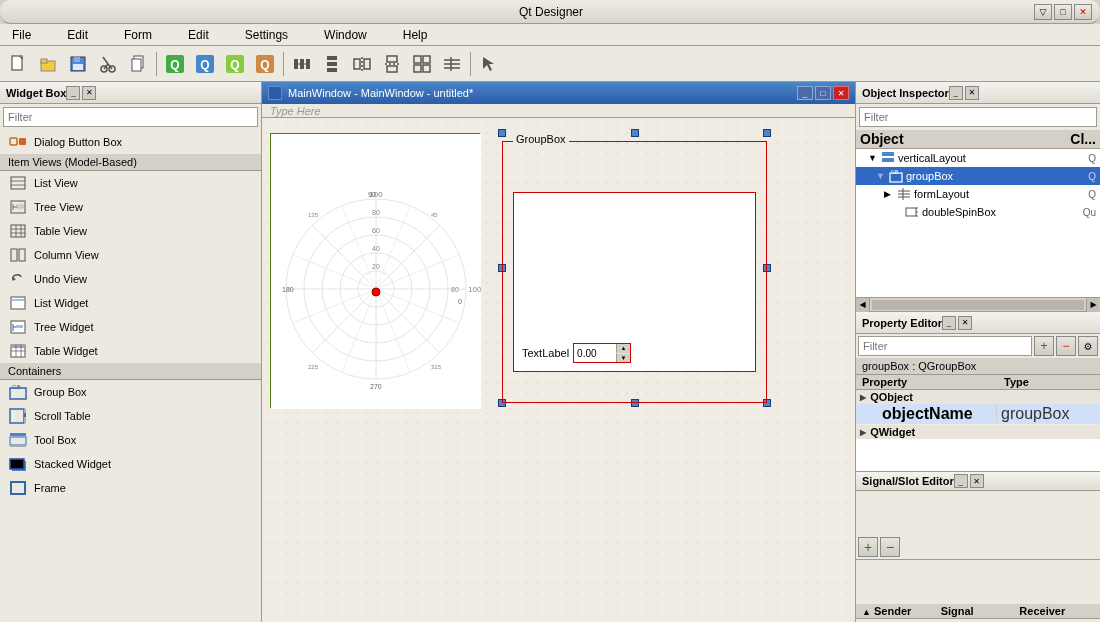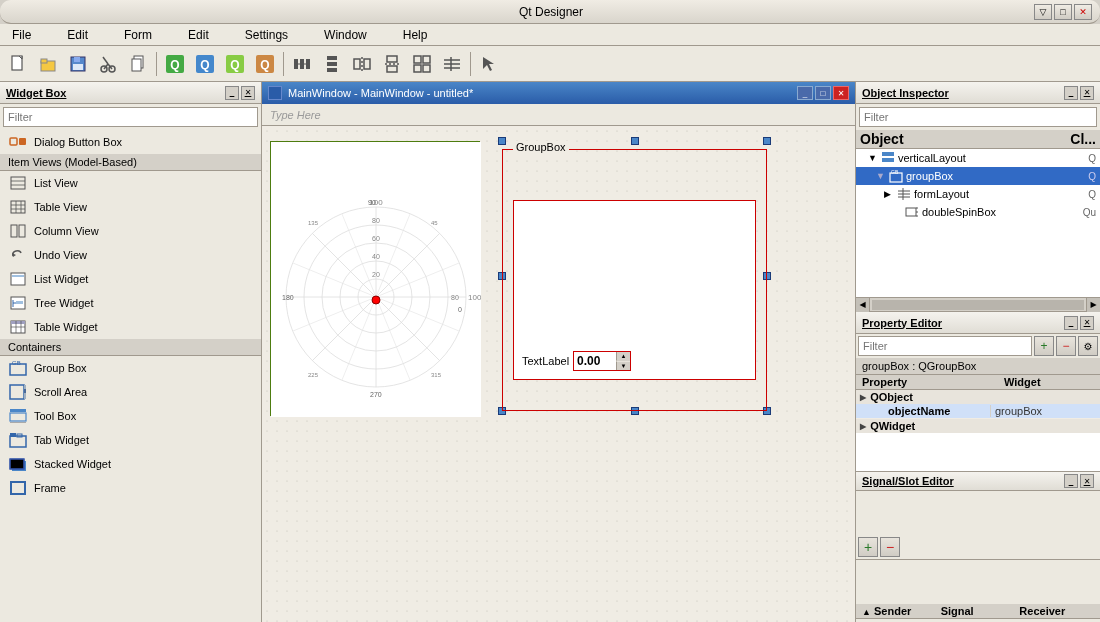--- a/index.html
+++ b/index.html
@@ -18,36 +18,36 @@
     
     .toolbar { background: #ece9e0; border-bottom: 1px solid #a0998e; padding: 2px 4px; display: flex; gap: 2px; align-items: center; height: 36px; flex-wrap: wrap; }
     .toolbar-btn { width: 28px; height: 28px; border: 1px solid transparent; background: transparent; cursor: pointer; display: flex; align-items: center; justify-content: center; font-size: 14px; }
     .toolbar-sep { width: 1px; height: 24px; background: #a0998e; margin: 0 2px; }
     
     
     .main-layout { display: flex; height: calc(622px - 82px); }
     
     
     .widget-box { width: 262px; background: #ece9e0; border-right: 1px solid #a0998e; display: flex; flex-direction: column; overflow: hidden; }
-    .panel-header { background: linear-gradient(to bottom, #f5f3ee, #e0ddd5); border-bottom: 1px solid #a0998e; padding: 2px 6px; display: flex; align-items: center; justify-content: space-between; height: 22px; font-size: 11px; font-weight: bold; text-decoration: underline; }
+    .panel-header { background: linear-gradient(to bottom, #f5f3ee, #e0ddd5); border-bottom: 1px solid #a0998e; padding: 2px 6px; display: flex; align-items: center; justify-content: flex-start; height: 22px; font-size: 11px; font-weight: bold; }
     .panel-header-controls { display: flex; gap: 2px; }
     .panel-header-btn { width: 14px; height: 14px; border: 1px solid #888; background: #d4d0c8; cursor: pointer; display: flex; align-items: center; justify-content: center; font-size: 8px; }
     .filter-box { padding: 3px; }
     .filter-input { width: 100%; padding: 2px 4px; border: 1px solid #a0998e; background: white; font-size: 11px; height: 20px; }
     .widget-list { overflow-y: auto; flex: 1; }
     .widget-category { background: #d4d0c8; padding: 2px 8px; font-size: 11px; font-weight: normal; border-bottom: 1px solid #a0998e; cursor: pointer; }
     .widget-item { display: flex; align-items: center; gap: 6px; padding: 2px 8px; cursor: pointer; font-size: 11px; }
     .widget-icon { width: 20px; height: 20px; display: flex; align-items: center; justify-content: center; flex-shrink: 0; }
     
     
     .canvas-area { flex: 1; background: #808080; overflow: hidden; position: relative; }
     .designer-window { position: absolute; top: 0; left: 0; right: 0; bottom: 0; display: flex; flex-direction: column; }
     .designer-titlebar { background: linear-gradient(to bottom, #4a86c8, #2a5ca8); color: white; padding: 2px 6px; display: flex; align-items: center; justify-content: space-between; height: 22px; font-size: 11px; }
     .designer-content { flex: 1; background: #f0ece4; position: relative; overflow: hidden; }
-    .menubar-area { background: #ece9e0; border-bottom: 1px solid #a0998e; padding: 2px 8px; font-size: 11px; height: 22px; display: flex; align-items: center; }
+    .menubar-area { background: #ece9e0; border-bottom: 1px solid #a0998e; padding: 2px 8px; font-size: 11px; height: 14px; display: flex; align-items: center; }
     
     
     .right-panel { width: 245px; background: #ece9e0; border-left: 1px solid #a0998e; display: flex; flex-direction: column; }
     
     
     .object-inspector { height: 230px; display: flex; flex-direction: column; border-bottom: 1px solid #a0998e; }
     .obj-tree { flex: 1; overflow: auto; background: white; }
     .obj-row { display: flex; align-items: center; padding: 1px 4px; font-size: 11px; cursor: pointer; }
     .obj-row.selected { background: #316ac5; color: white; }
     .obj-indent { display: inline-block; }
@@ -65,21 +65,21 @@
     .prop-filter-row { display: flex; align-items: center; padding: 2px; gap: 2px; background: #ece9e0; }
     .prop-filter { flex: 1; padding: 2px 4px; border: 1px solid #a0998e; background: white; font-size: 11px; height: 20px; }
     .prop-filter-btn { width: 20px; height: 20px; border: 1px solid #888; background: linear-gradient(to bottom, #e8e4dc, #d0ccc4); cursor: pointer; display: flex; align-items: center; justify-content: center; font-size: 12px; }
     .prop-title { font-size: 11px; padding: 2px 6px; background: #d4d0c8; border-bottom: 1px solid #a0998e; font-weight: normal; }
     .prop-col-headers { display: flex; background: #d4d0c8; border-bottom: 1px solid #a0998e; font-size: 11px; font-weight: bold; padding: 1px 6px; }
     .prop-col-name { flex: 1; }
     .prop-col-val { width: 90px; }
     .prop-list { flex: 1; overflow-y: auto; background: white; }
     .prop-section { background: #e8e4dc; padding: 1px 4px; font-size: 11px; font-weight: bold; display: flex; align-items: center; gap: 4px; }
     .prop-section-icon { font-size: 8px; color: #444; }
-    .prop-row { display: flex; align-items: center; padding: 1px 20px; font-size: 11px; border-bottom: 1px solid #f0ece4; }
+    .prop-row { display: flex; align-items: center; padding: 1px 14px; font-size: 16px; border-bottom: 1px solid #f0ece4; }
     .prop-row.highlighted { background: #d0e0f8; }
     .prop-name { flex: 1; font-weight: bold; padding-left: 8px; }
     .prop-value { width: 90px; color: #333; border-left: 1px solid #d4d0c8; padding-left: 4px; }
     
     
     .signal-editor { height: 150px; display: flex; flex-direction: column; gap: 44px; }
     .signal-toolbar { display: flex; gap: 2px; padding: 2px; background: #ece9e0; border-bottom: 1px solid #a0998e; }
     .signal-btn { width: 20px; height: 20px; border: 1px solid #888; background: linear-gradient(to bottom, #e8e4dc, #d0ccc4); cursor: pointer; display: flex; align-items: center; justify-content: center; font-size: 14px; color: #2a7a2a; }
     .signal-btn.red { color: #cc2222; }
     .signal-table-header { display: flex; background: #d4d0c8; border-bottom: 1px solid #a0998e; font-size: 11px; font-weight: bold; padding: 1px 4px; }
@@ -263,20 +263,31 @@
               <line x1="1" y1="5" x2="15" y2="5" stroke="#555" stroke-width="0.8"></line>
               <line x1="1" y1="9" x2="15" y2="9" stroke="#555" stroke-width="0.8"></line>
             </svg>
         </div>
         <span>List View</span>
       </div>
       <div class="widget-item">
         <div class="widget-icon">
           <svg width="16" height="14" viewBox="0 0 16 14">
               <rect x="1" y="1" width="14" height="12" fill="none" stroke="#555" stroke-width="1"></rect>
+              <line x1="3" y1="4" x2="3" y2="10" stroke="#555" stroke-width="0.8"></line>
+              <line x1="3" y1="7" x2="7" y2="7" stroke="#555" stroke-width="0.8"></line>
+              <rect x="7" y="5" width="6" height="3" fill="#ddd" stroke="#888" stroke-width="0.5"></rect>
+            </svg>
+        </div>
+        <span>Tree View</span>
+      </div>
+      <div class="widget-item">
+        <div class="widget-icon">
+          <svg width="16" height="14" viewBox="0 0 16 14">
+              <rect x="1" y="1" width="14" height="12" fill="none" stroke="#555" stroke-width="1"></rect>
               <line x1="1" y1="5" x2="15" y2="5" stroke="#555" stroke-width="0.8"></line>
               <line x1="1" y1="9" x2="15" y2="9" stroke="#555" stroke-width="0.8"></line>
               <line x1="6" y1="1" x2="6" y2="13" stroke="#555" stroke-width="0.8"></line>
               <line x1="11" y1="1" x2="11" y2="13" stroke="#555" stroke-width="0.8"></line>
             </svg>
         </div>
         <span>Table View</span>
       </div>
       <div class="widget-item">
         <div class="widget-icon">
@@ -342,41 +353,31 @@
         <span>Group Box</span>
       </div>
       <div class="widget-item">
         <div class="widget-icon">
           <svg width="18" height="16" viewBox="0 0 18 16">
               <rect x="1" y="1" width="14" height="14" fill="none" stroke="#3366aa" stroke-width="1.5"></rect>
               <rect x="15" y="1" width="2" height="14" fill="#a0b0c0"></rect>
               <rect x="15" y="5" width="2" height="4" fill="#4a6a9a"></rect>
             </svg>
         </div>
-        <span>Scroll Area</span>
+        <span>Scroll Table</span>
       </div>
       <div class="widget-item">
         <div class="widget-icon">
           <svg width="18" height="16" viewBox="0 0 18 16">
               <rect x="1" y="1" width="16" height="3" fill="#4a86c8"></rect>
               <rect x="1" y="5" width="16" height="8" fill="none" stroke="#4a86c8" stroke-width="1.2"></rect>
               <rect x="1" y="14" width="16" height="1" fill="#aaa"></rect>
             </svg>
         </div>
         <span>Tool Box</span>
-      </div>
-      <div class="widget-item">
-        <div class="widget-icon">
-          <svg width="18" height="16" viewBox="0 0 18 16">
-              <rect x="1" y="4" width="16" height="11" fill="none" stroke="#3366aa" stroke-width="1.5"></rect>
-              <rect x="1" y="1" width="6" height="4" fill="#3366aa"></rect>
-              <rect x="8" y="2" width="5" height="3" fill="none" stroke="#3366aa" stroke-width="1"></rect>
-            </svg>
-        </div>
-        <span>Tab Widget</span>
       </div>
       <div class="widget-item">
         <div class="widget-icon">
           <svg width="18" height="16" viewBox="0 0 18 16">
               <rect x="3" y="5" width="14" height="10" fill="#4a86c8"></rect>
               <rect x="1" y="3" width="14" height="10" fill="#7aaard" stroke="#3355aa" stroke-width="1"></rect>
               <rect x="1" y="3" width="14" height="10" fill="none" stroke="#3355aa" stroke-width="1.2"></rect>
             </svg>
         </div>
         <span>Stacked Widget</span>
@@ -480,21 +481,21 @@
 
           <div style="position:absolute;top:8px;left:0;right:0;bottom:0;border:1px solid #cc0000;background:transparent;">
 
             <div style="position:absolute;top:-9px;left:10px;background:#f0ece4;padding:0 3px;font-size:11px;">GroupBox</div>
 
             <div style="position:absolute;top:50px;left:10px;right:10px;bottom:30px;border:1px solid #cc0000;background:white;">
 
               <div style="position:absolute;bottom:8px;left:8px;display:flex;align-items:center;gap:4px;">
                 <span style="font-size:11px;">TextLabel</span>
                 <div style="display:inline-flex;align-items:center;border:1px solid #c00;background:white;">
-                  <input type="text" value="0.00" style="width: 42px; border: none; padding: 1px 3px; font-size: 12px; outline: none; font-weight: bold;">
+                  <input type="text" value="0.00" style="width: 42px; border: none; padding: 1px 3px; font-size: 10px; outline: none;">
                   <div style="display:flex;flex-direction:column;">
                     <button style="width:14px;height:9px;background:#d4d0c8;border-left:1px solid #a0998e;border-bottom:1px solid #d4d0c8;border-top:none;border-right:none;font-size:6px;padding:0;cursor:pointer;line-height:1;">▲</button>
                     <button style="width:14px;height:9px;background:#d4d0c8;border-left:1px solid #a0998e;border-top:1px solid #e8e4dc;border-bottom:none;border-right:none;font-size:6px;padding:0;cursor:pointer;line-height:1;">▼</button>
                   </div>
                 </div>
               </div>
             </div>
           </div>
         </div>
       </div>
@@ -594,21 +595,21 @@
       </div>
       <div class="prop-filter-row">
         <input class="prop-filter" type="text" placeholder="Filter" style="">
         <button class="prop-filter-btn" style="color:#2a7a2a;">+</button>
         <button class="prop-filter-btn" style="color:#cc2222;">−</button>
         <button class="prop-filter-btn" style="font-size:10px;">⚙</button>
       </div>
       <div class="prop-title">groupBox : QGroupBox</div>
       <div class="prop-col-headers">
         <span class="prop-col-name">Property</span>
-        <span class="prop-col-val">Widget</span>
+        <span class="prop-col-val">Type</span>
       </div>
       <div class="prop-list">
 
         <div class="prop-section">
           <span class="prop-section-icon">▶</span>
           <span>QObject</span>
         </div>
         <div class="prop-row highlighted">
           <span class="prop-name" style="font-weight:bold;padding-left:12px;">objectName</span>
           <span class="prop-value">groupBox</span>

